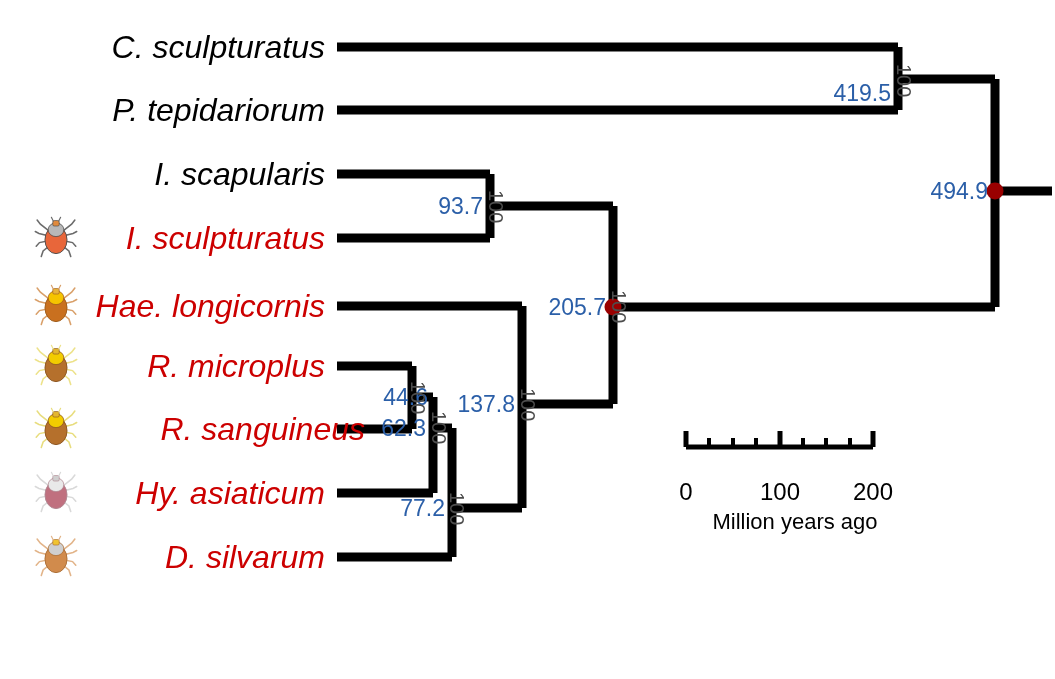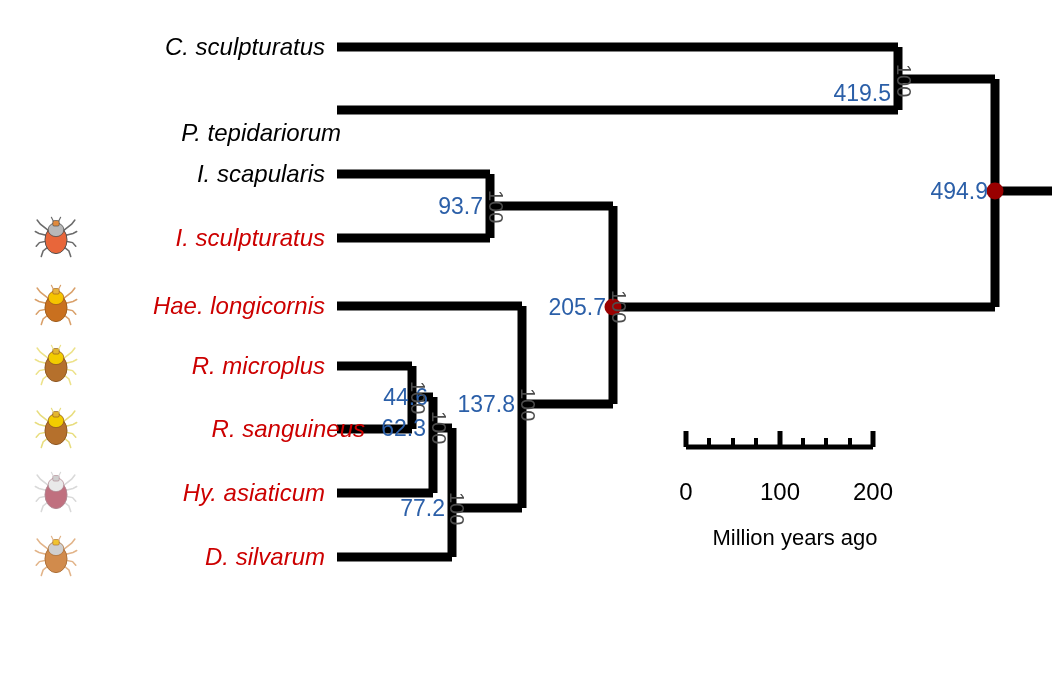--- a/index.html
+++ b/index.html
@@ -1,21 +1,21 @@
 <!DOCTYPE html>
 <html><head>
 <meta charset="utf-8">
 <style>
   html,body{margin:0;padding:0;background:#ffffff;}
   body{width:1055px;height:679px;position:relative;overflow:hidden;
        font-family:"Liberation Sans","DejaVu Sans",sans-serif;}
   #stage{position:absolute;left:0;top:0;width:1055px;height:679px;}
   svg#tree{position:absolute;left:0;top:0;width:1055px;height:679px;}
   .tipname{position:absolute;white-space:nowrap;font-style:italic;
-           font-size:24px;line-height:1;transform:translateY(-50%);
+           font-size:32px;line-height:1;transform:translateY(-50%);
            text-align:right;right:auto;}
   .tipname.black{color:#000000;}
   .tipname.red{color:#CC0000;}
   .tipicon{position:absolute;width:46px;height:46px;transform:translateY(-50%);}
   .agelbl{position:absolute;font-size:23px;color:#2B5FA8;white-space:nowrap;
           transform:translate(-100%,-50%);}
   .supp{position:absolute;font-size:20px;color:#4d4d4d;white-space:nowrap;
         transform-origin:0 0;}
   .scalelbl{position:absolute;font-size:24px;color:#000;white-space:nowrap;
             transform:translateX(-50%);}
@@ -71,21 +71,21 @@
         <line x1="780" y1="431" x2="780" y2="447" stroke="#000" stroke-width="5"></line>
         <line x1="803" y1="438" x2="803" y2="447" stroke="#000" stroke-width="4"></line>
         <line x1="826" y1="438" x2="826" y2="447" stroke="#000" stroke-width="4"></line>
         <line x1="850" y1="438" x2="850" y2="447" stroke="#000" stroke-width="4"></line>
         <line x1="873" y1="431" x2="873" y2="447" stroke="#000" stroke-width="5"></line>
       </g>
   </svg>
 
   <div id="tip-label-layer">
       <div class="tipname black" style="top: 47px; left: 0px; width: 325px;">C. sculpturatus</div>
-      <div class="tipname black" style="top: 110px; left: 16px; width: 325px; margin-top: 23px;">P. tepidariorum</div>
+      <div class="tipname black" style="top: 110px; left: 0px; width: 325px;">P. tepidariorum</div>
       <div class="tipname black" style="top: 174px; left: 0px; width: 325px;">I. scapularis</div>
       <div class="tipname red" style="top: 238px; left: 0px; width: 325px;">I. sculpturatus</div>
       <div class="tipname red" style="top: 306px; left: 0px; width: 325px;">Hae. longicornis</div>
       <div class="tipname red" style="top: 366px; left: 0px; width: 325px;">R. microplus</div>
       <div class="tipname red" style="top: 429px; left: 0px; width: 325px; padding-left: 40px;">R. sanguineus</div>
       <div class="tipname red" style="top: 493px; left: 0px; width: 325px;">Hy. asiaticum</div>
       <div class="tipname red" style="top: 557px; left: 0px; width: 325px;">D. silvarum</div>
     </div>
   <div id="tip-icon-layer">
       <div class="tipicon" style="top: 238px; left: 33px;">
@@ -207,16 +207,16 @@
       <div class="supp" style="left: 630px; top: 290px; transform: rotate(90deg);">100</div>
       <div class="supp" style="left: 539px; top: 388px; transform: rotate(90deg);">100</div>
       <div class="supp" style="left: 429px; top: 381px; transform: rotate(90deg);">100</div>
       <div class="supp" style="left: 450px; top: 411px; transform: rotate(90deg);">100</div>
       <div class="supp" style="left: 468px; top: 492px; transform: rotate(90deg);">100</div>
     </div>
   <div id="scale-text-layer">
       <div class="scalelbl" style="left: 686px; top: 478px;">0</div>
       <div class="scalelbl" style="left: 780px; top: 478px;">100</div>
       <div class="scalelbl" style="left: 873px; top: 478px;">200</div>
-      <div class="scaletitle" style="left: 795px; top: 525px;">Million years ago</div>
+      <div class="scaletitle" style="left: 795px; top: 509px;">Million years ago</div>
     </div>
 
 </div>
 
 </body></html>

